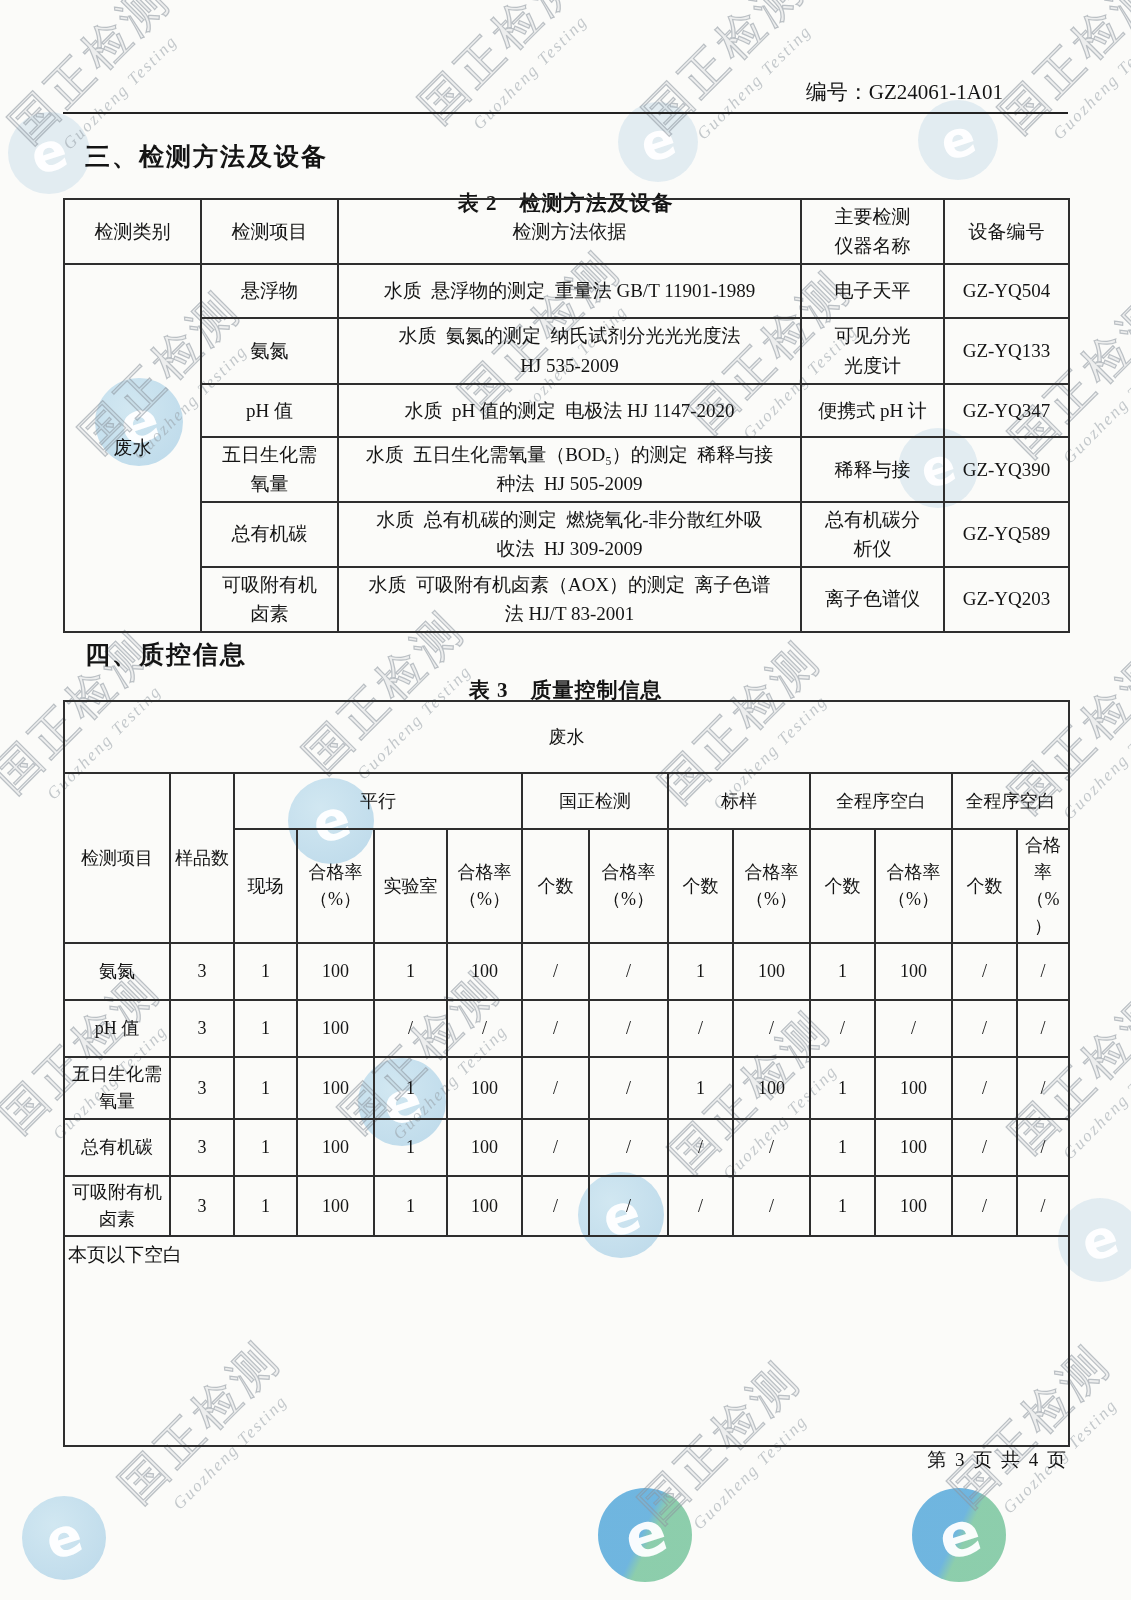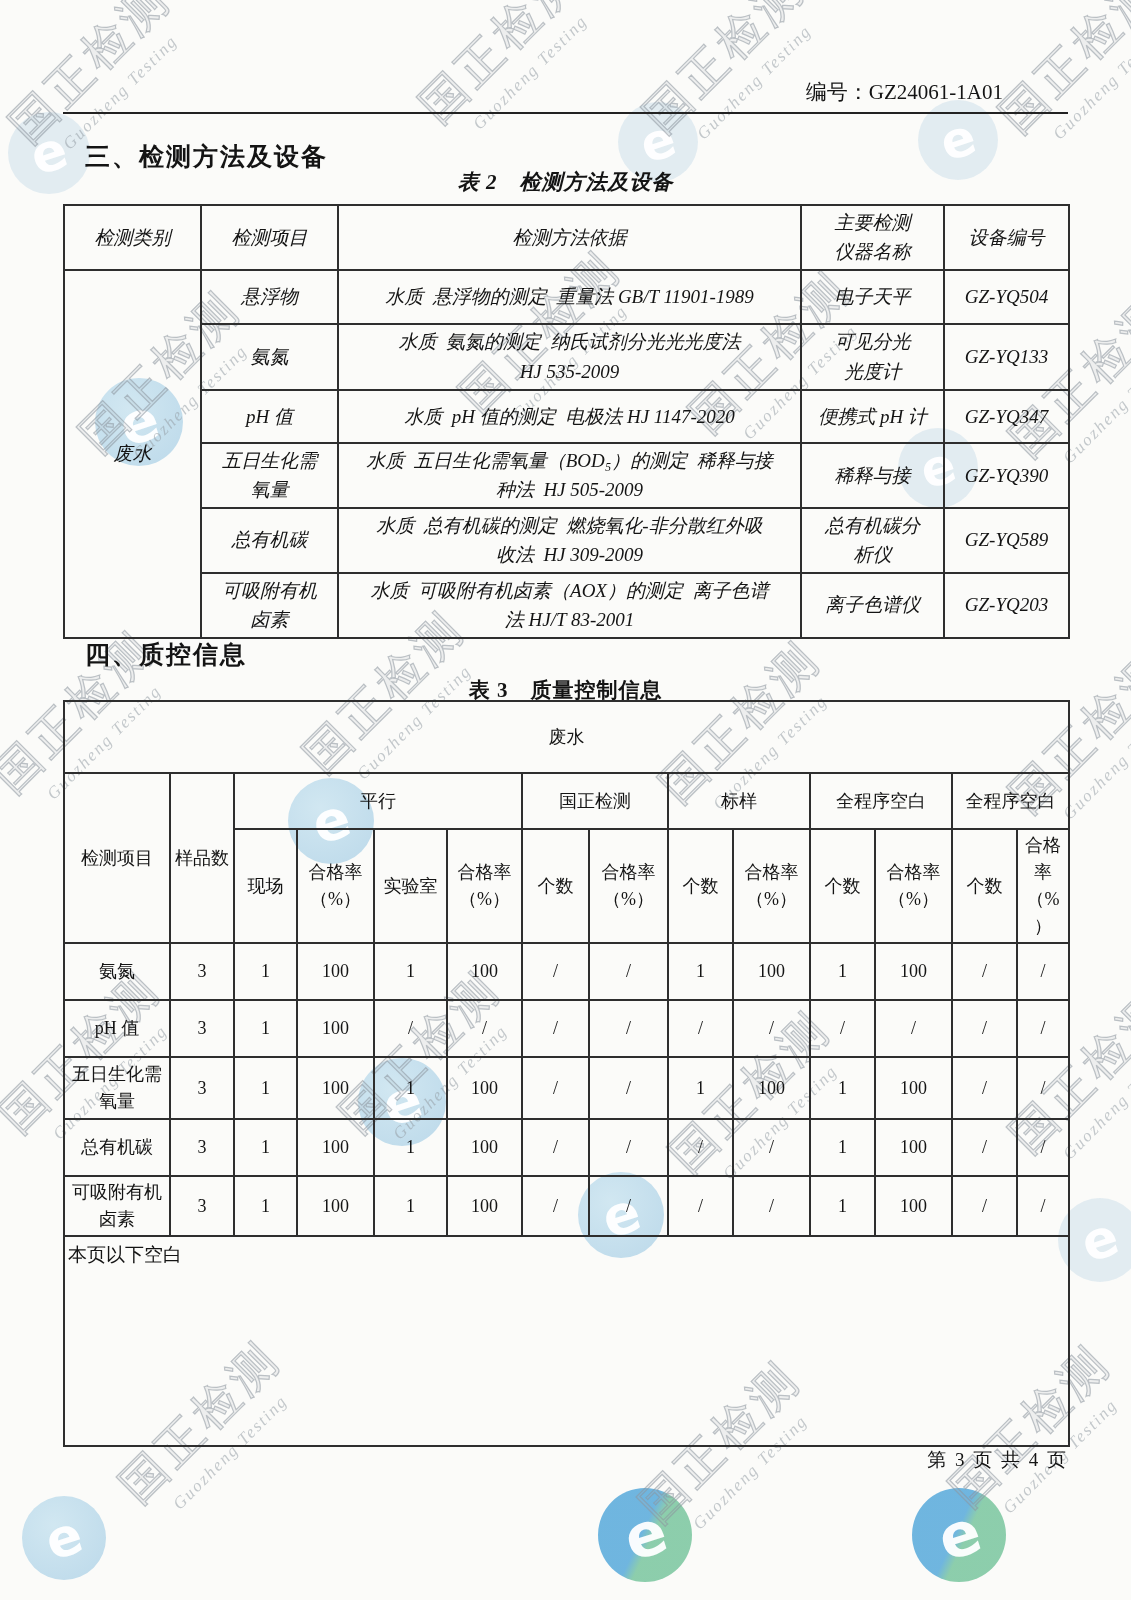--- a/index.html
+++ b/index.html
@@ -23,24 +23,24 @@
   .logo.med{background:radial-gradient(circle at 38% 35%, rgba(175,215,235,0.55), rgba(110,175,215,0.45));}
   .logo.strong{background:linear-gradient(115deg, rgba(72,162,216,0.78) 47%, rgba(98,188,142,0.72) 56%);}
   
   .layer{position:absolute;z-index:1;}
   .hdr-title{left:85px;top:78px;font-size:21px;}
   .hdr-no{right:128px;top:78px;font-size:21px;}
   .hdr-rule{left:63px;top:112px;width:1005px;border-top:2px solid #222;height:0;}
   .sec-h{left:85px;top:140px;font-size:25px;font-weight:bold;letter-spacing:2px;}
   .sec-h2{left:85px;top:638px;font-size:25px;font-weight:bold;letter-spacing:2px;}
   .cap{left:63px;width:1005px;text-align:center;font-size:21px;font-weight:bold;letter-spacing:1px;}
-  .cap1{top:168px;font-style:italic;} .cap2{top:676px;}
+  .cap1{top:189px;} .cap2{top:676px;}
   table{border-collapse:collapse;table-layout:fixed;background:transparent;}
   .t{position:absolute;z-index:1;left:63px;width:1005px;}
-  .t2{top:204px;font-size:19px;font-style:italic;}
+  .t2{top:198px;font-size:19px;}
   .t3{top:700px;font-size:18px;}
   td{border:2px solid #2e2e2e;text-align:center;vertical-align:middle;
      padding:2px 4px;line-height:1.5;white-space:pre-wrap;word-wrap:break-word;}
   .t2 td{line-height:1.55;}
   .blank-row td{text-align:left;vertical-align:top;font-size:19px;padding:4px 3px;}
   .footer{left:63px;top:1447px;width:1005px;text-align:right;font-size:19px;letter-spacing:2px;}
 </style>
 </head>
 <body>
 

